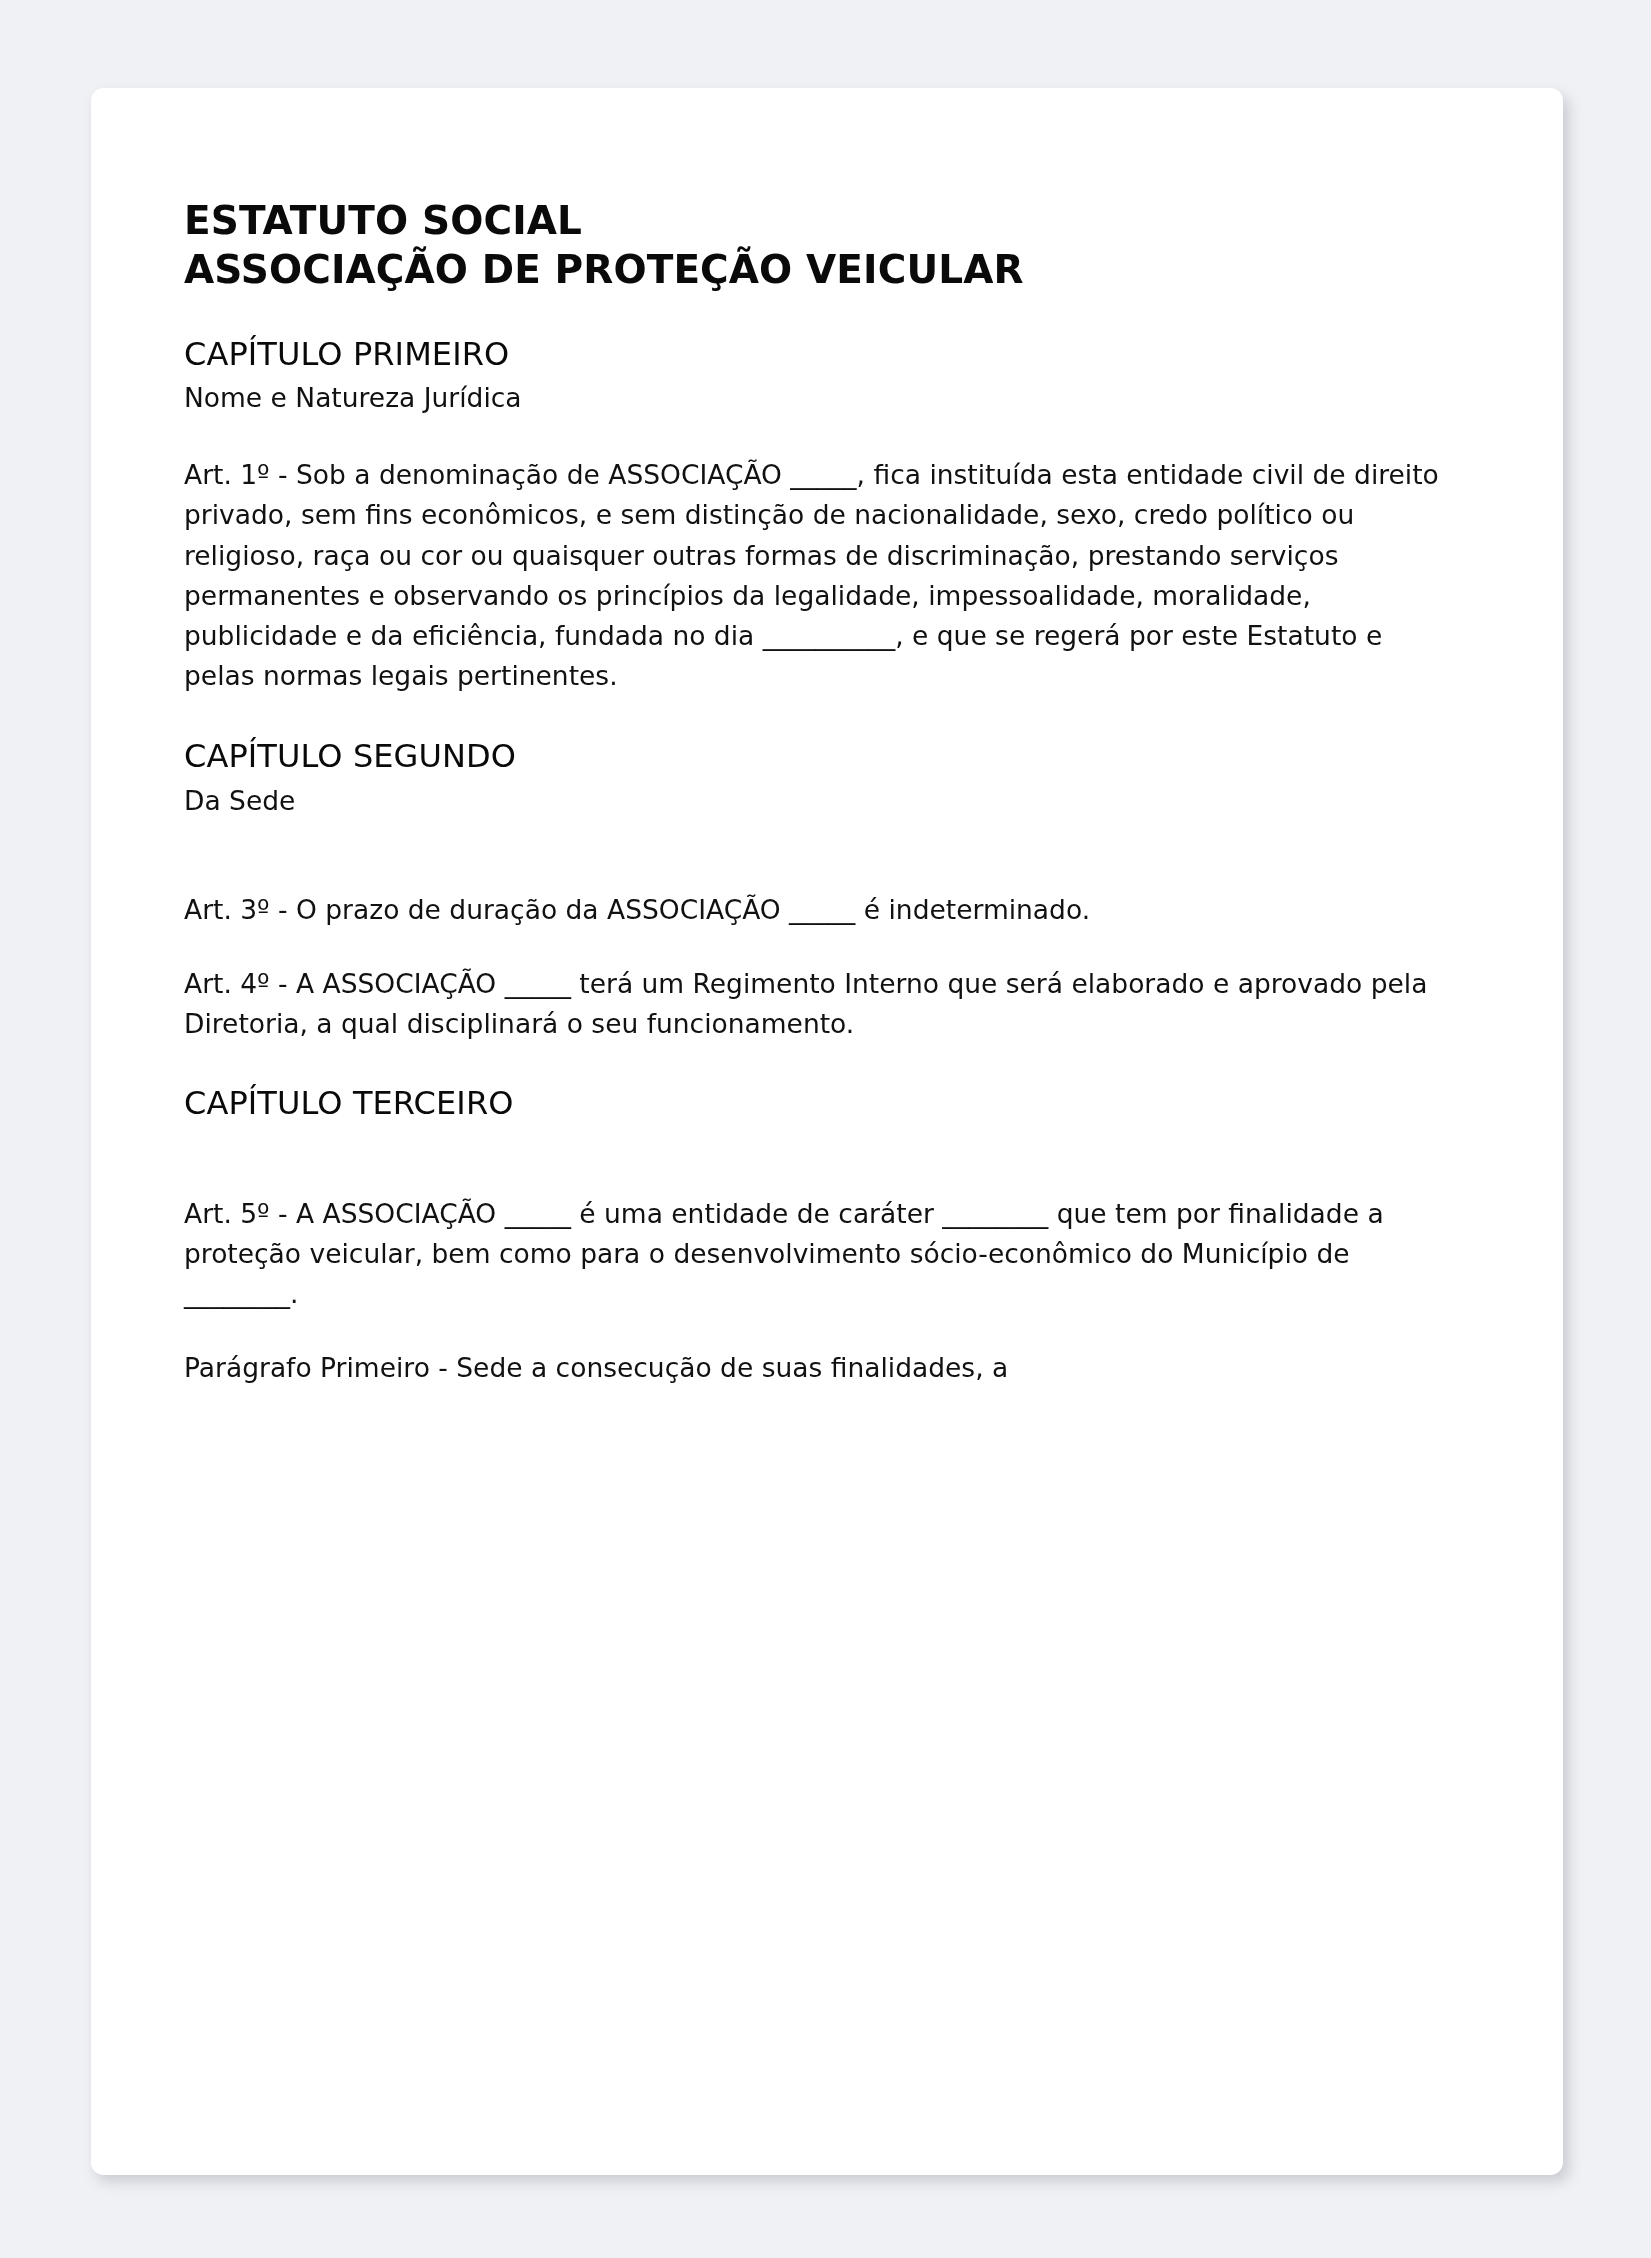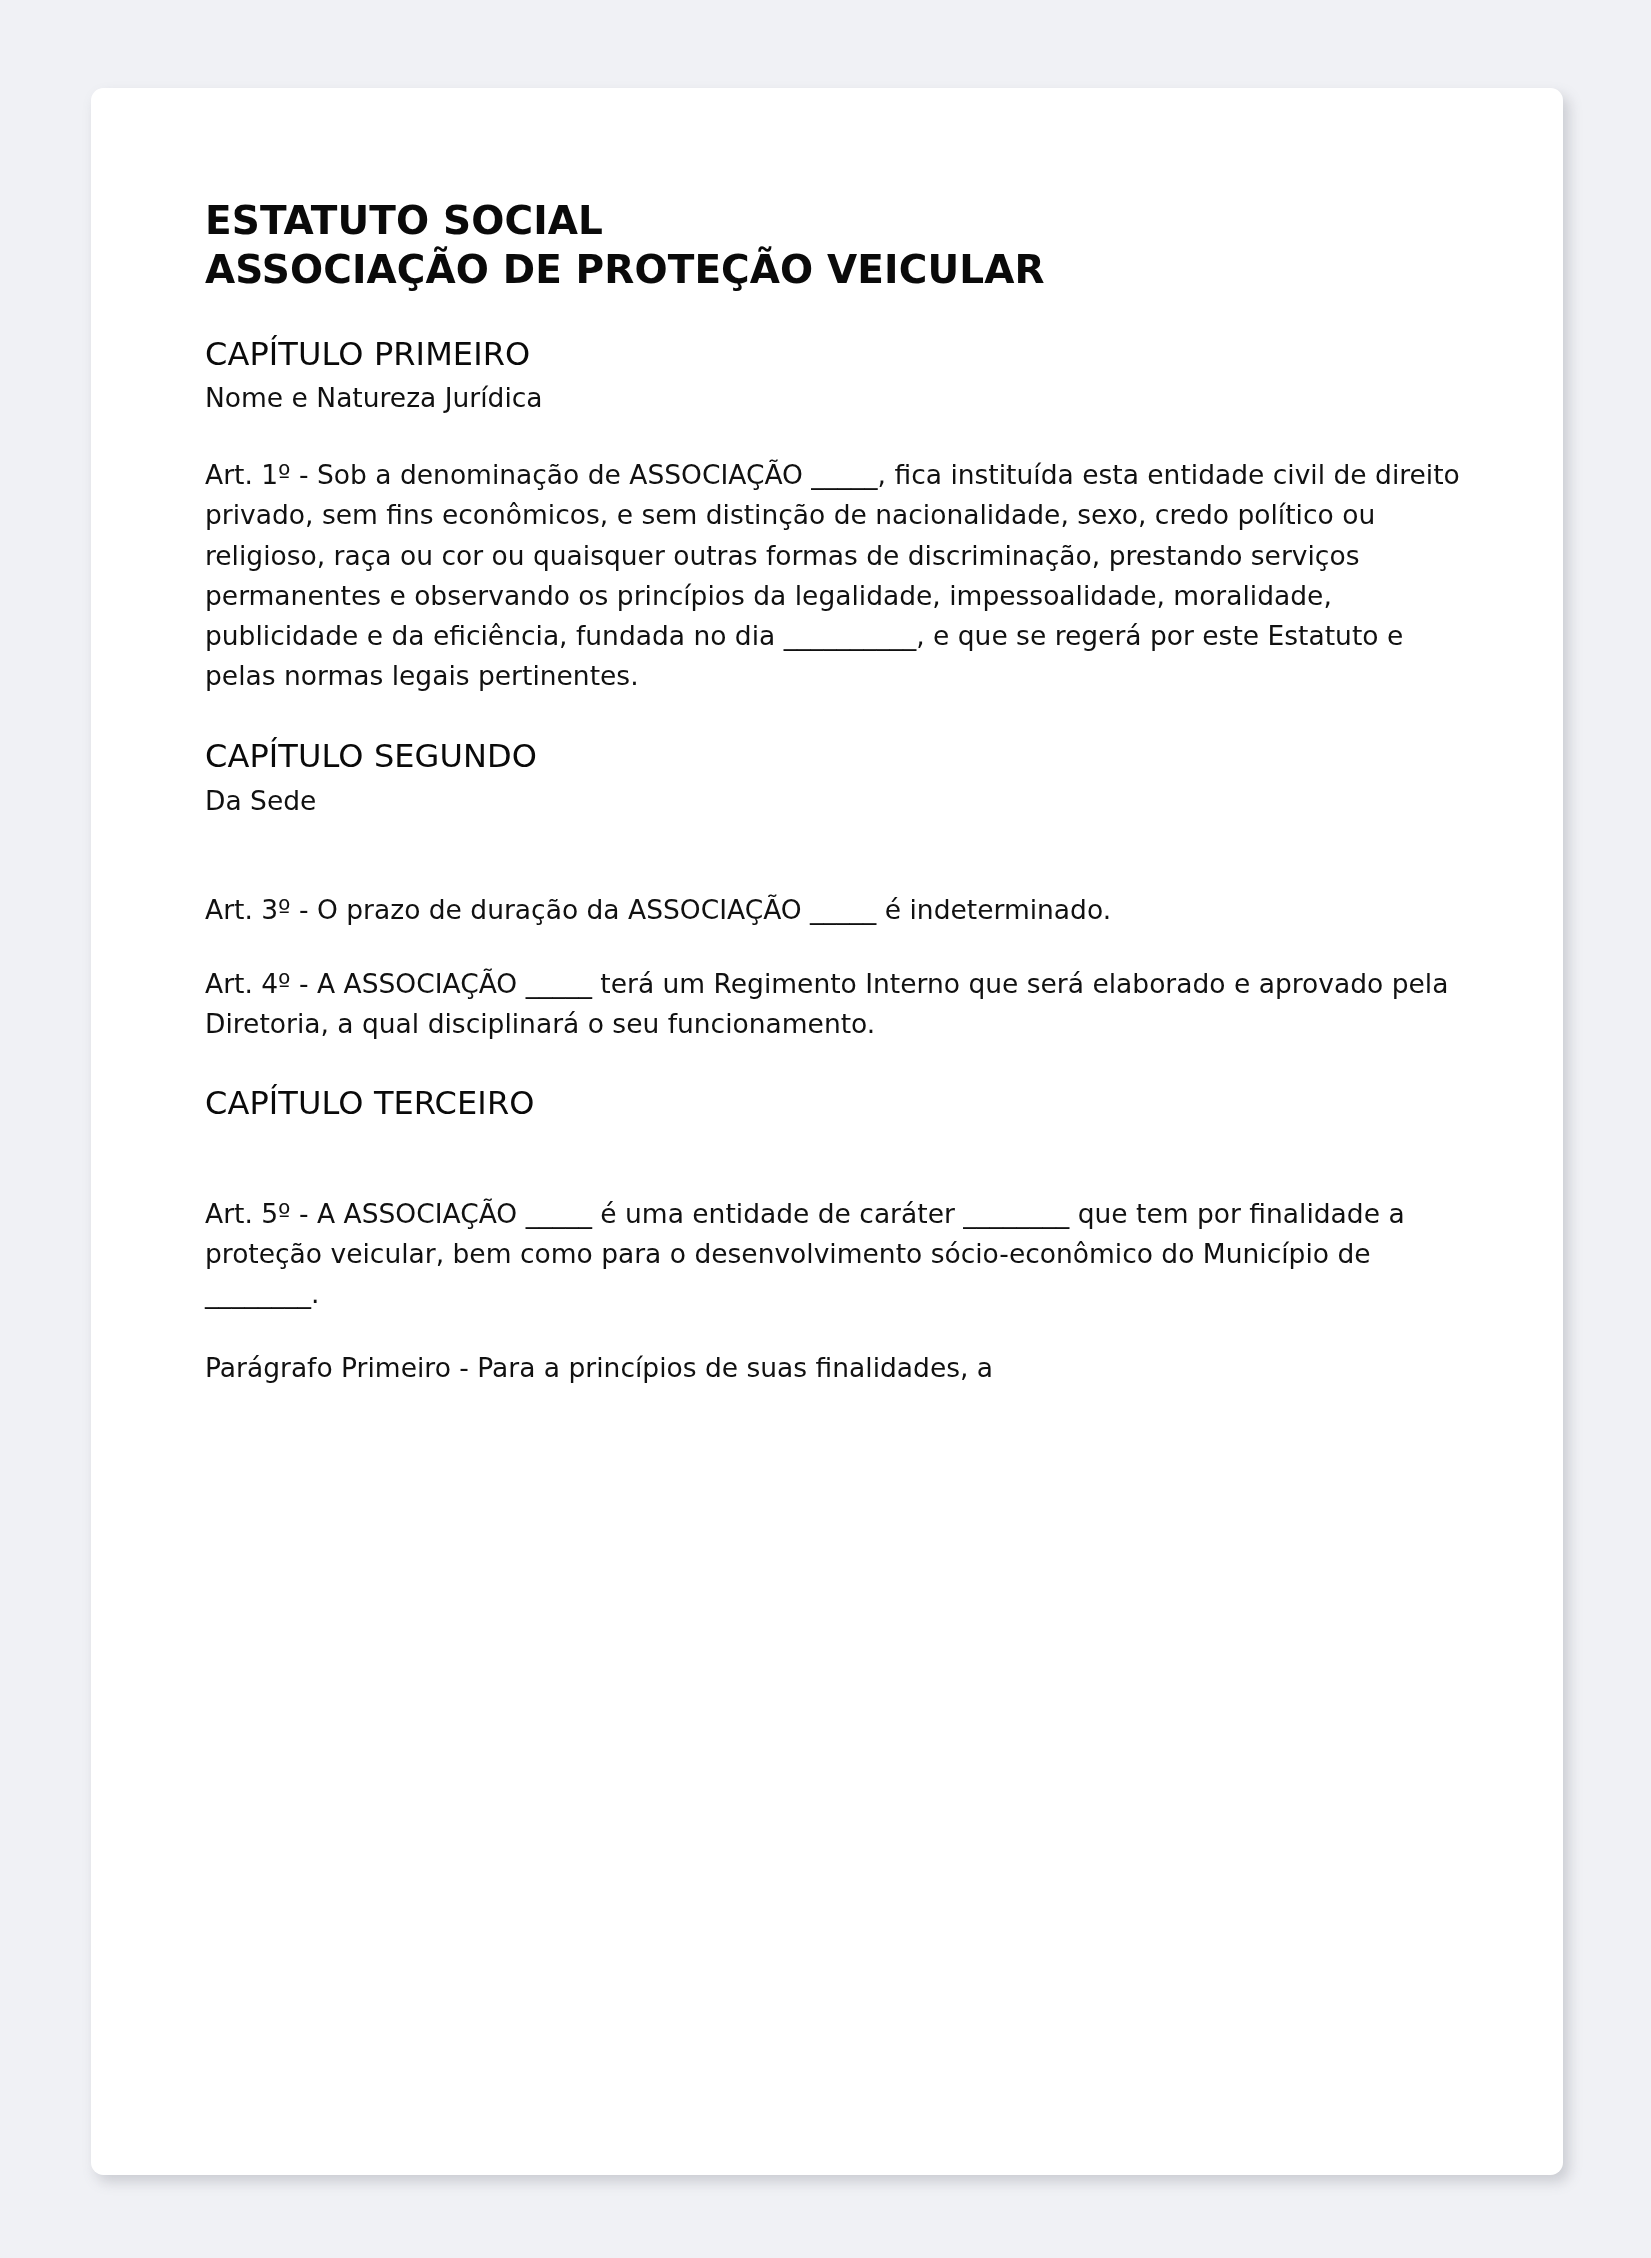--- a/index.html
+++ b/index.html
@@ -29,21 +29,21 @@
     height: 2087px;
     background: #ffffff;
     border-radius: 12.4px;
     box-shadow: 5.3px 7px 12.4px rgba(120, 124, 134, 0.30);
     box-sizing: border-box;
     overflow: hidden;
   }
 
   .doc-body {
     position: absolute;
-    left: 114px;
+    left: 93px;
     top: 109px;
     width: 1257px;
   }
 
   .doc-title {
     font-size: 39px;
     font-weight: bold;
     line-height: 1.25;
     color: #0a0a0a;
     letter-spacing: 0.1px;
@@ -127,19 +127,19 @@
 
       <div class="sp-para-to-ch"></div>
 
       <h2 class="chapter-heading">CAPÍTULO TERCEIRO</h2>
       <div class="sp-ch3-to-sub"></div>
 
       <div class="sp-sub3-to-para"></div>
 
       <p class="para">Art. 5º - A ASSOCIAÇÃO _____ é uma entidade de caráter ________ que tem por finalidade a proteção veicular, bem como para o desenvolvimento sócio-econômico do Município de ________.</p>
       <div class="sp-para-gap"></div>
-      <p class="para">Parágrafo Primeiro - Para a princípios de suas finalidades, a</p>
+      <p class="para">Parágrafo Primeiro - Sede a consecução de suas finalidades, a</p>
 
     </div>
   </div>
 
 </div>
 
 
 </body></html>

